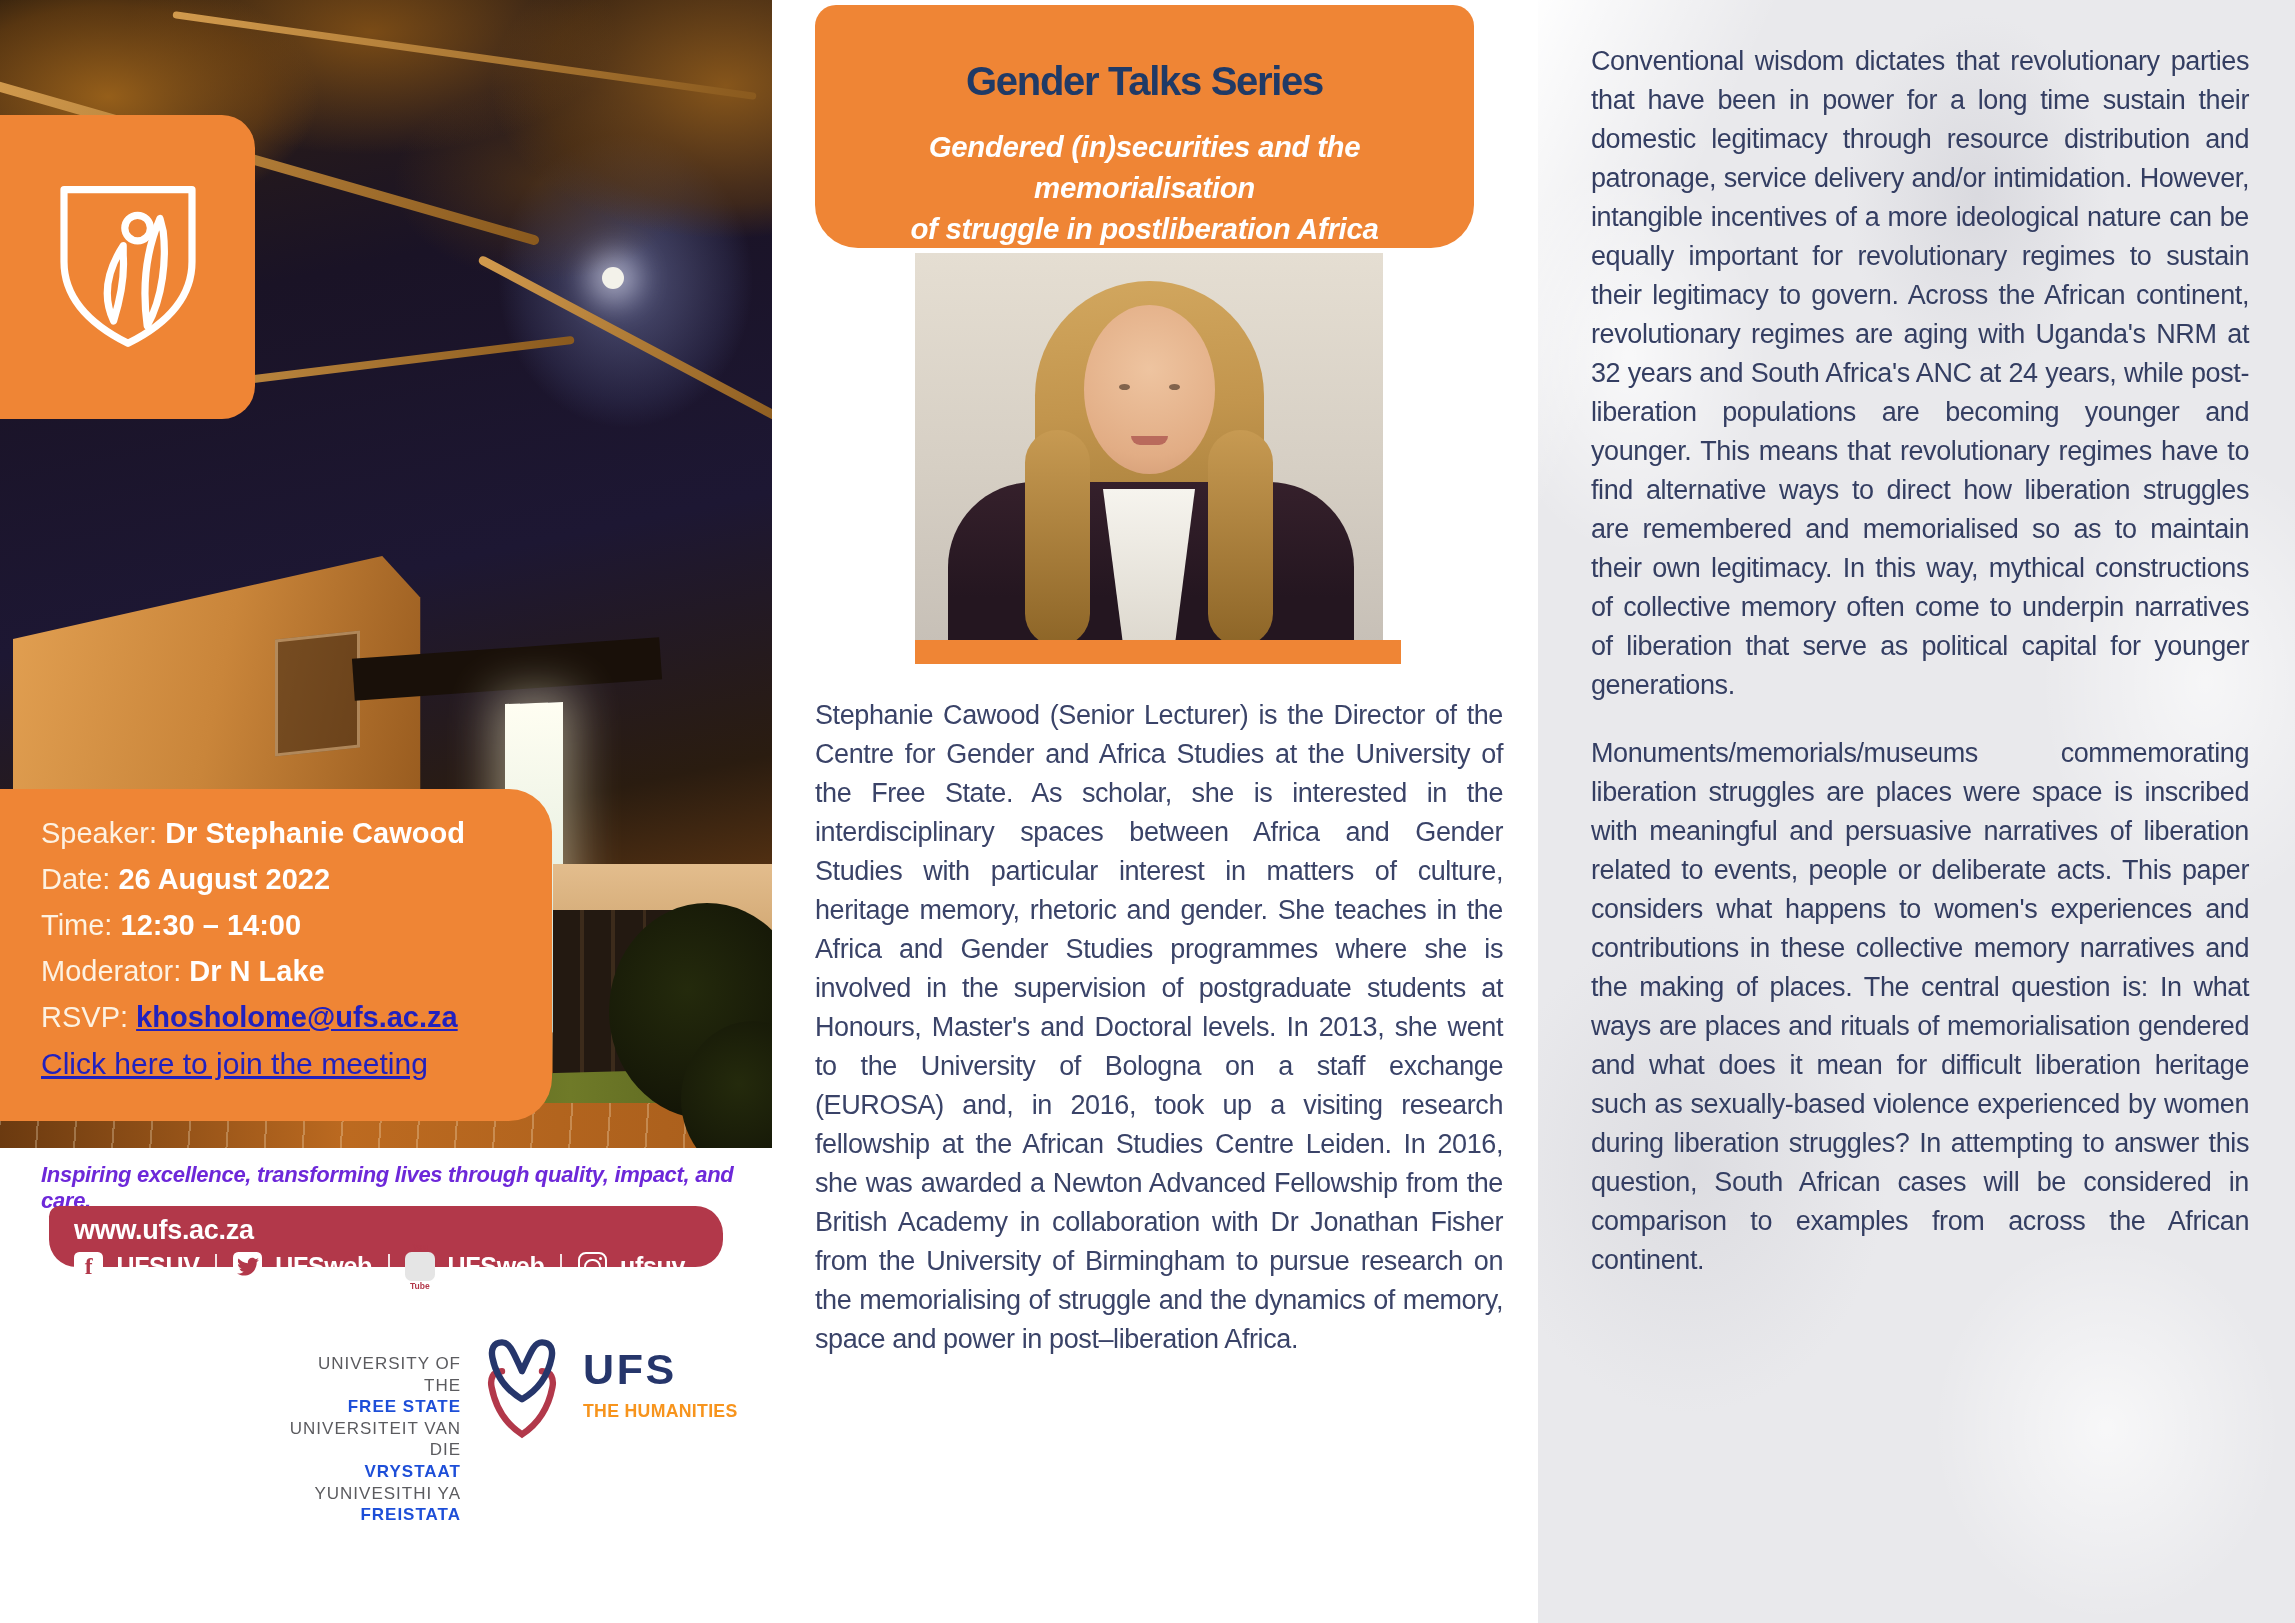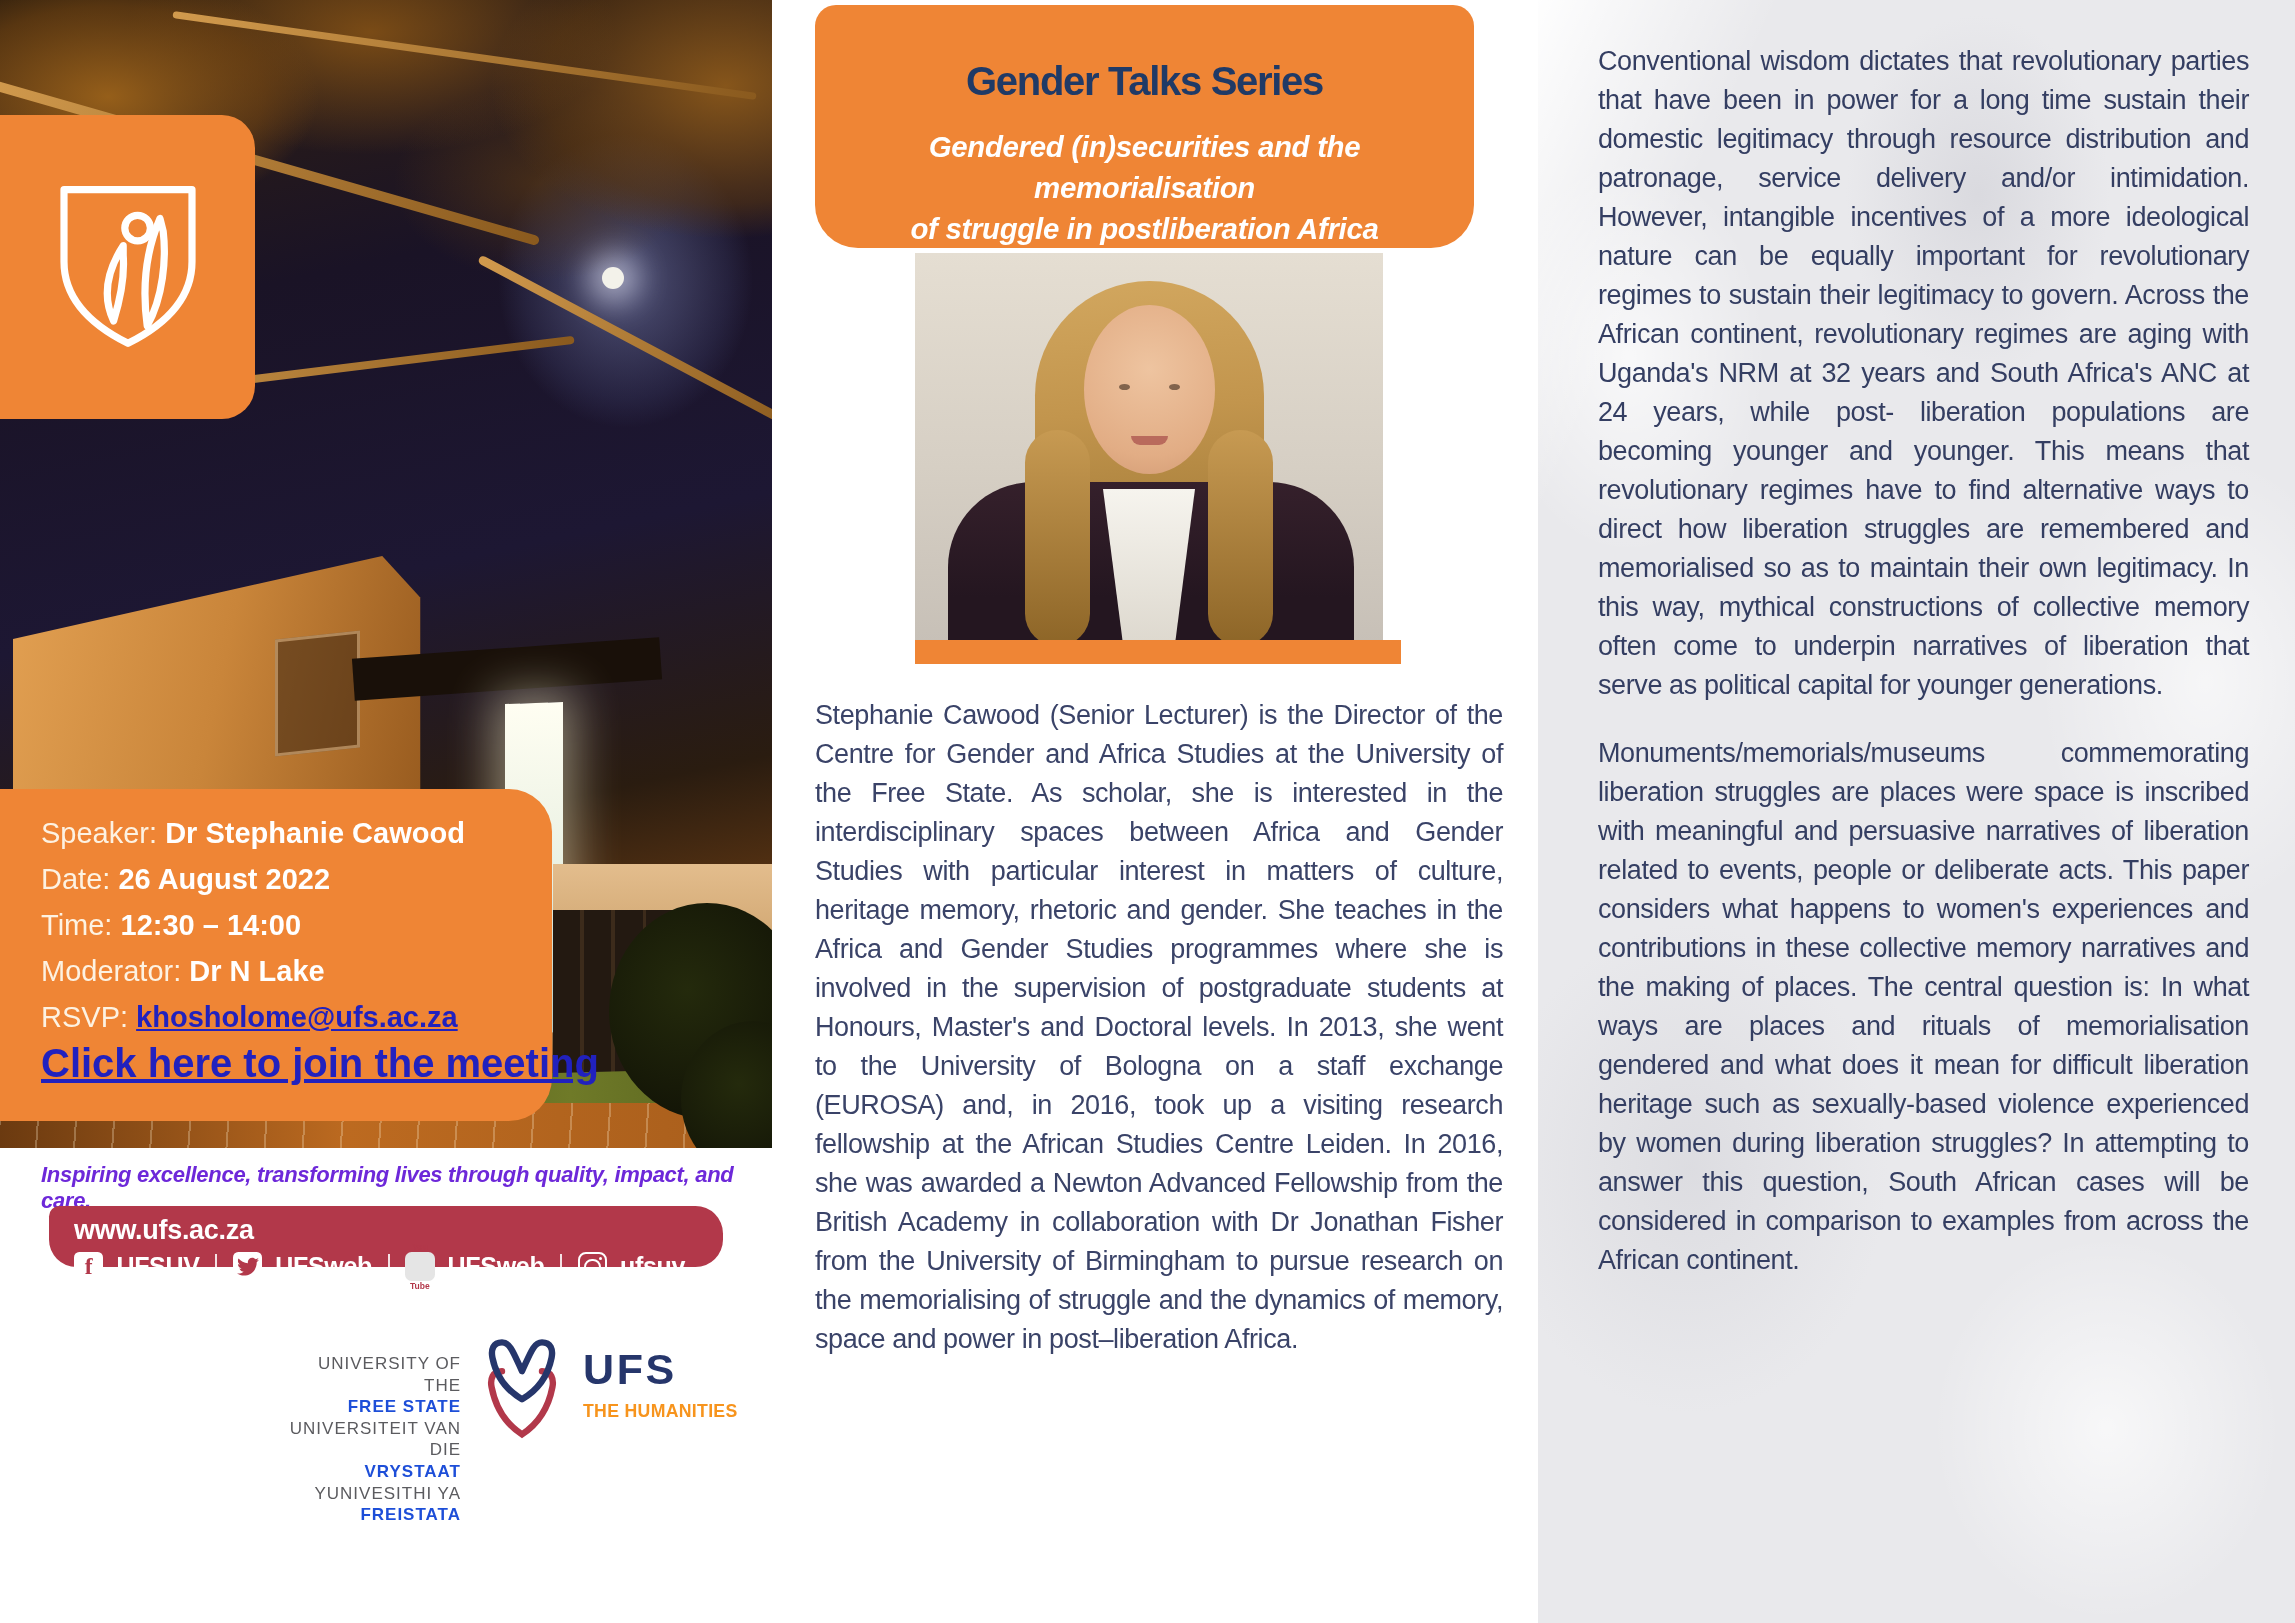--- a/index.html
+++ b/index.html
@@ -57,21 +57,21 @@
   
   .logo-block{left:0;top:115px;width:255px;height:304px;background:#EF8535;border-radius:0 33px 33px 0;
     display:flex;align-items:center;justify-content:center;}
 
   
   .speaker-box{left:0;top:789px;width:552px;height:332px;background:#EF8535;border-radius:0 43px 43px 0;
     padding:29px 0 0 41px;box-sizing:border-box;display:flex;flex-direction:column;gap:15px;}
   .ev-line{font-size:29px;line-height:31px;color:#fdf2e2;white-space:nowrap;}
   .ev-line b{color:#ffffff;font-weight:700;}
   .ev-link{color:#2121BE;font-weight:600;text-decoration:underline;}
-  .ev-join{color:#2121BE;font-weight:700;font-size:40px;text-decoration:underline;}
+  .ev-join{color:#2121BE;font-weight:400;font-size:30px;text-decoration:underline;}
 
   .tagline{left:41px;top:1162px;width:700px;font-size:22px;font-style:italic;font-weight:700;
     color:#6d28d9;letter-spacing:-0.3px;}
 
   
   .redbar{left:49px;top:1206px;width:674px;height:61px;background:#B2384A;
     border-radius:10.5px 27.5px 27.5px 27.5px;padding:9.2px 0 0 25px;box-sizing:border-box;color:#fff;}
   .website{font-size:27px;font-weight:700;letter-spacing:-0.3px;}
   .social-row{margin-top:5.9px;display:flex;align-items:center;gap:13px;}
   .sicon{width:29.4px;height:29.4px;flex:0 0 auto;display:flex;align-items:center;justify-content:center;}
@@ -125,21 +125,21 @@
     background:
       linear-gradient(115deg,rgba(255,255,255,.95) 0%,rgba(255,255,255,0) 16%),
       radial-gradient(ellipse 196px 281px at 12% 22%,rgba(255,255,255,.7),transparent 70%),
       radial-gradient(ellipse 183px 249px at 58% 12%,rgba(205,205,212,.55),transparent 72%),
       radial-gradient(ellipse 236px 327px at 88% 42%,rgba(255,255,255,.6),transparent 70%),
       radial-gradient(ellipse 275px 340px at 20% 72%,rgba(208,208,214,.5),transparent 72%),
       radial-gradient(ellipse 249px 275px at 75% 88%,rgba(255,255,255,.65),transparent 70%),
       #E9E9EC;}
   .abstract{left:1585px;top:42px;width:664px;font-size:27px;line-height:39px;color:#343E62;
     text-align:justify;letter-spacing:-0.4px;}
-  .abstract p{margin:0 0 29px 13px;}
+  .abstract p{margin:0 0 29px 6px;}
 
   
   .shield-svg{width:160px;height:177px;}
   .ufs-mark-svg{width:88px;height:108px;}
 </style>
 </head>
 <body>
 
 <div class="abs photo-left">
   <div class="abs skyglow"></div>

